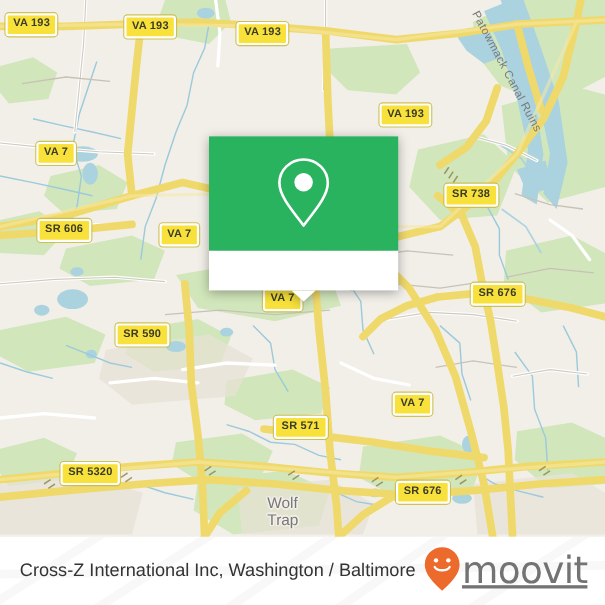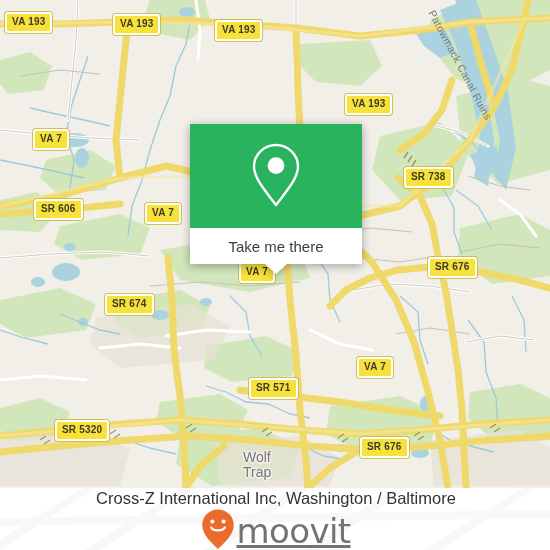--- a/index.html
+++ b/index.html
@@ -112,21 +112,20 @@
   #footer {
     position: absolute;
     left: 0; top: 488px;
     width: 550px; height: 62px;
     background: rgba(255,255,255,0.955);
     display: flex;
     align-items: center;
     justify-content: space-between;
     padding: 0 16px 0 18px;
     overflow: hidden;
-    flex-direction: column;
   }
   #footer-bg {
     position: absolute;
     left: 0; top: 0;
     width: 550px; height: 62px;
     opacity: 0.055;
     pointer-events: none;
   }
   #footer-title {
     position: relative;
@@ -349,37 +348,36 @@
     <div class="shield" style="left:5px;  top:12px;">VA 193</div>
     <div class="shield" style="left:113px;top:14px;">VA 193</div>
     <div class="shield" style="left:215px;top:20px;">VA 193</div>
     <div class="shield" style="left:345px;top:94px;">VA 193</div>
     <div class="shield" style="left:33px; top:129px;">VA 7</div>
     <div class="shield" style="left:18px; top:199px;margin-left:16px;">SR 606</div>
     <div class="shield" style="left:145px;top:203px;">VA 7</div>
     <div class="shield" style="left:404px;top:167px;">SR 738</div>
     <div class="shield" style="left:428px;top:257px;">SR 676</div>
     <div class="shield" style="left:239px;top:262px;">VA 7</div>
-    <div class="shield" style="left:105px;top:294px;">SR 674</div>
+    <div class="shield" style="left:105px;top:294px;">SR 590</div>
     <div class="shield" style="left:357px;top:357px;">VA 7</div>
     <div class="shield" style="left:249px;top:378px;">SR 571</div>
     <div class="shield" style="left:360px;top:437px;">SR 676</div>
     <div class="shield" style="left:55px; top:420px;">SR 5320</div>
 
     <div id="callout">
       <div id="callout-green">
         <span>
           <svg width="56" height="70" viewBox="0 0 56 70" aria-hidden="true">
             <path d="M28 4 C15.8 4 6 13.6 6 25.4 C6 38.2 20 53 28 64 C36 53 50 38.2 50 25.4 C50 13.6 40.2 4 28 4 Z" fill="none" stroke="#ffffff" stroke-width="2.4" stroke-linejoin="round"></path>
             <circle cx="28" cy="24.6" r="8.4" fill="#ffffff"></circle>
           </svg>
         </span>
       </div>
       <div id="callout-white">
-        <span id="callout-label">Take me there</span>
         <span id="callout-tail"></span>
       </div>
     </div>
 
   </div>
 
   <div id="footer">
     <svg id="footer-bg" viewBox="0 0 550 62">
       <g stroke="#888" stroke-width="8" fill="none">
         <path d="M-20 70 L120 -20"></path>

